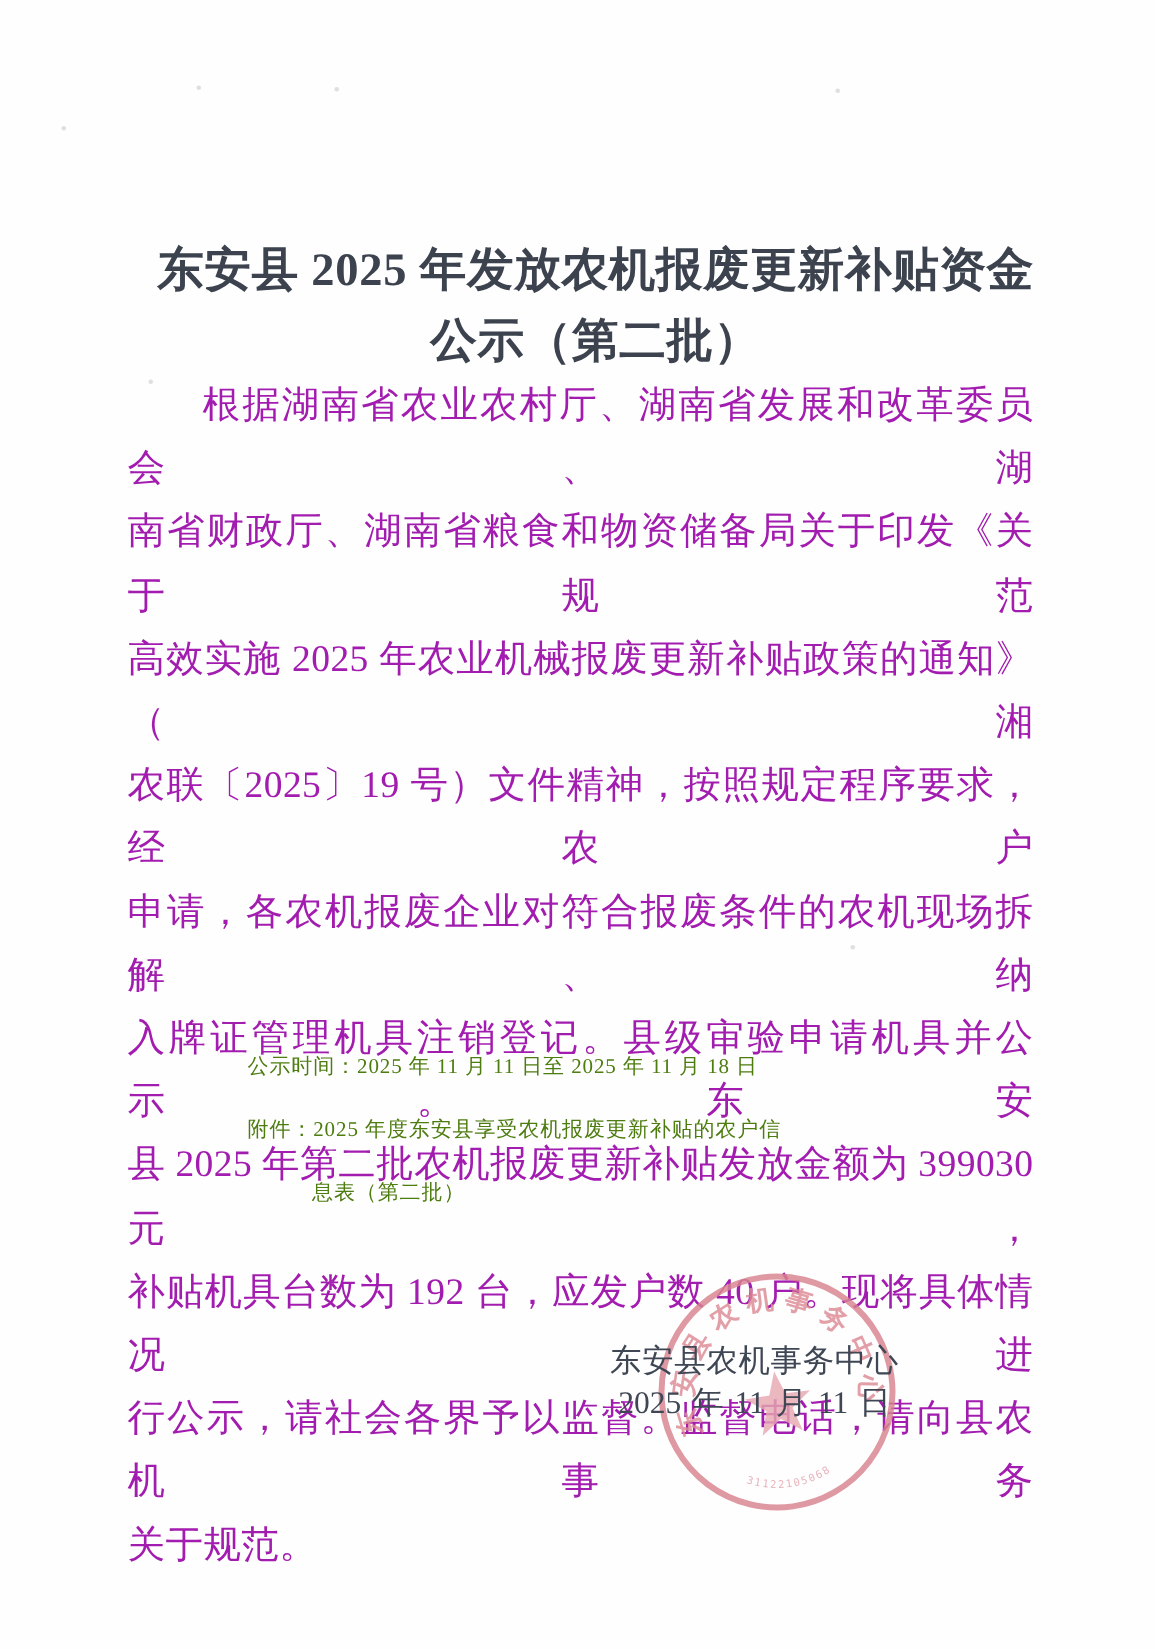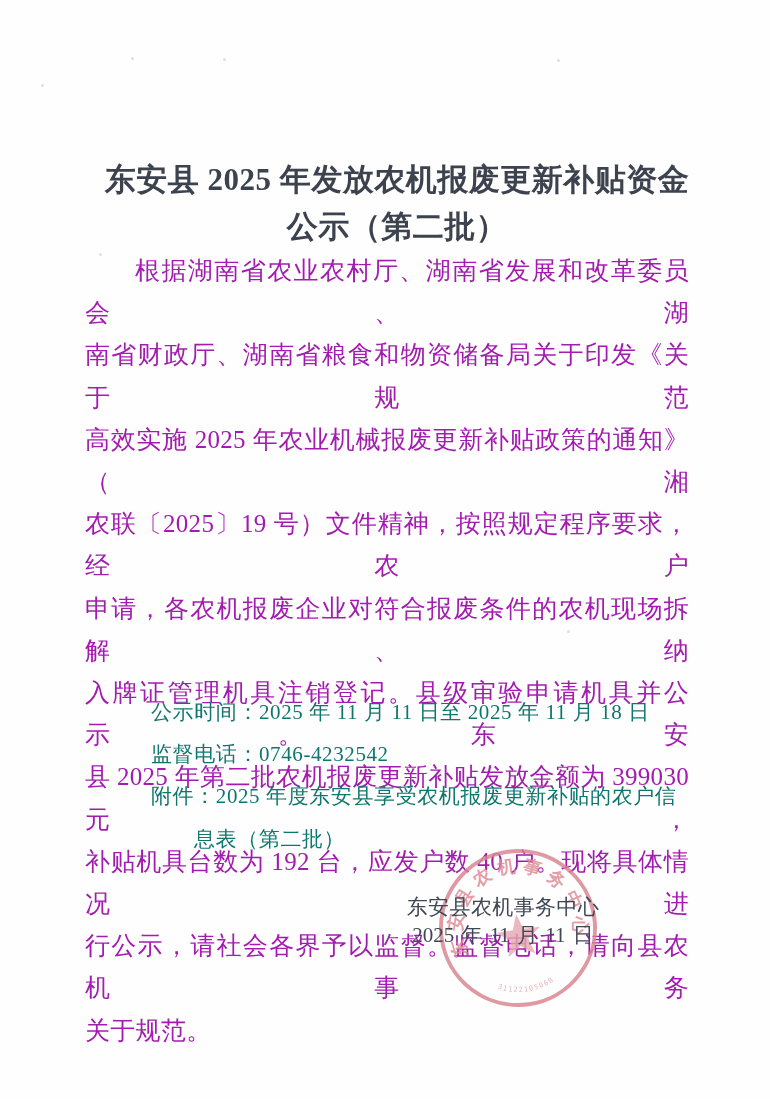--- a/index.html
+++ b/index.html
@@ -22,22 +22,22 @@
     position:absolute; top:250px; left:85px; width:604px;
     font-size:25px; line-height:42.2px; color:#a21caf;
   }
   .b-line {
     text-align:justify; text-align-last:justify;
     letter-spacing:0.3px;
   }
   .b-line:first-child { text-indent:2em; }
   .b-line:last-child { text-align-last:left; }
   .notice {
-    position:absolute; top:691px; left:151px; width:560px;
-    font-size:21px; line-height:42.2px; color:#0f766e;
+    position:absolute; top:691px; left:165px; width:560px;
+    font-size:14px; line-height:42.2px; color:#4d7c0f;
     letter-spacing:0.6px;
   }
   .n-line { white-space:nowrap; }
   .n-line:last-child { margin-left:43px; }
   .sig {
     position:absolute; top:893px; left:368px; width:270px;
     text-align:center; color:#3f4654; z-index:3;
   }
   .sig-org { font-size:21px; line-height:28px; letter-spacing:0.4px; }
   .sig-date { font-size:21px; line-height:28px; word-spacing:2px; }
@@ -85,21 +85,20 @@
       <div class="b-line">申请，各农机报废企业对符合报废条件的农机现场拆解、纳</div>
       <div class="b-line">入牌证管理机具注销登记。县级审验申请机具并公示。东安</div>
       <div class="b-line">县 2025 年第二批农机报废更新补贴发放金额为 399030 元，</div>
       <div class="b-line">补贴机具台数为 192 台，应发户数 40 户。现将具体情况进</div>
       <div class="b-line">行公示，请社会各界予以监督。监督电话，请向县农机事务</div>
       <div class="b-line">关于规范。</div>
     </div>
 
   <div class="notice">
       <div class="n-line">公示时间：2025 年 11 月 11 日至 2025 年 11 月 18 日</div>
-      <div class="n-line">监督电话：0746-4232542</div>
       <div class="n-line">附件：2025 年度东安县享受农机报废更新补贴的农户信</div>
       <div class="n-line">息表（第二批）</div>
     </div>
 
   <div class="sig">
     <div class="sig-org">东安县农机事务中心</div>
     <div class="sig-date">2025 年 11 月 11 日</div>
   </div>
 
   <svg class="stamp" viewBox="0 0 162 162" width="162" height="162" xmlns="http://www.w3.org/2000/svg">

